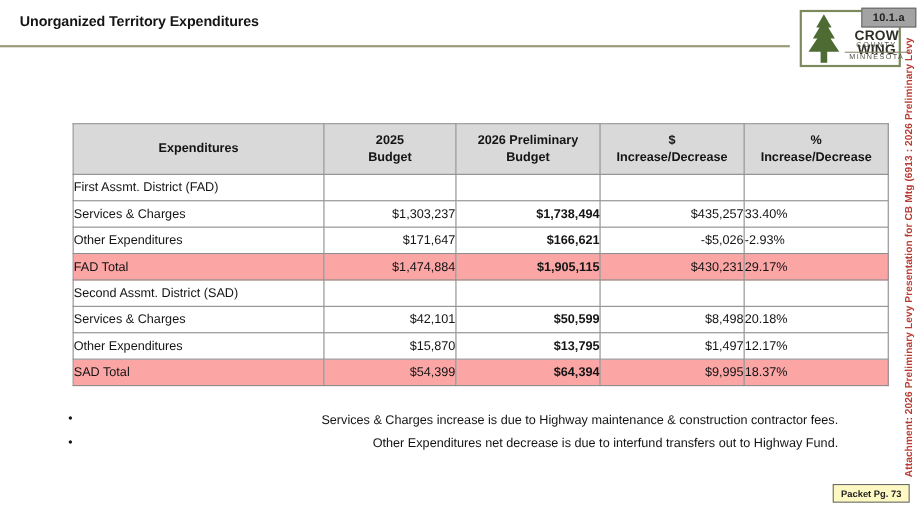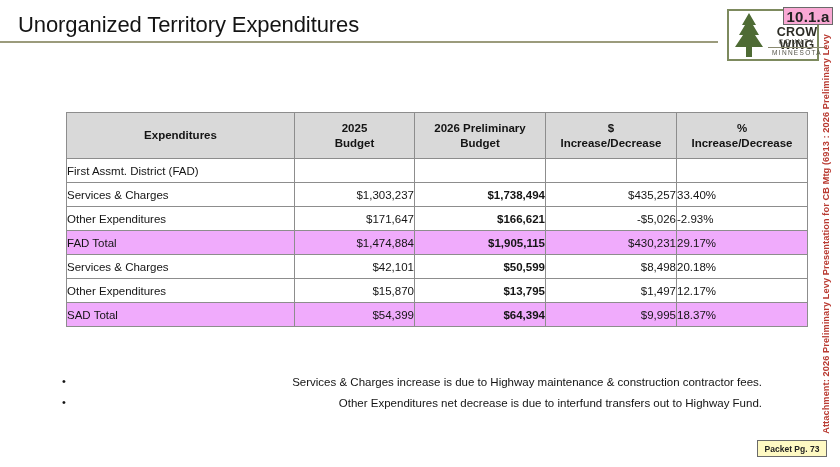--- a/index.html
+++ b/index.html
@@ -14,22 +14,22 @@
     overflow: hidden;
     font-family: "Liberation Sans", sans-serif;
     color: #1a1a1a;
   }
 
   
   #slide-title {
     position: absolute;
     left: 18px;
     top: 12px;
-    font-size: 22px;
-    font-weight: normal;
+    font-size: 13px;
+    font-weight: bold;
     letter-spacing: -0.1px;
     color: #141414;
     white-space: nowrap;
   }
   #title-rule {
     position: absolute;
     left: 0px;
     top: 41px;
     width: 718px;
     height: 2px;
@@ -93,23 +93,23 @@
     color: #55554a;
   }
 
   
   #agenda-badge {
     position: absolute;
     left: 783px;
     top: 7px;
     width: 48px;
     height: 16px;
-    background: #f9a8d4;
+    background: #a3a3a3;
     border: 1px solid #6a6a6a;
-    font-size: 15px;
+    font-size: 10px;
     font-weight: bold;
     color: #222;
     display: flex;
     align-items: center;
     justify-content: center;
     letter-spacing: 0.2px;
   }
 
   
   #expenditures-table {
@@ -156,21 +156,21 @@
     color: #141414;
   }
   td.num-cell.pct {
     text-align: left;
     padding-right: 0;
   }
   td.bold {
     font-weight: bold;
   }
   tr.total-row td {
-    background: #f0abfc;
+    background: #fca5a5;
   }
 
   
   #bullet-list {
     position: absolute;
     left: 62px;
     top: 375px;
     width: 700px;
     font-size: 11.5px;
     line-height: 1.0;
@@ -306,20 +306,27 @@
         <td class="num-cell pct">-2.93%</td>
       </tr>
       <tr class="total-row">
         <td class="label-cell indent">FAD Total</td>
         <td class="num-cell">$1,474,884</td>
         <td class="num-cell bold">$1,905,115</td>
         <td class="num-cell">$430,231</td>
         <td class="num-cell pct">29.17%</td>
       </tr>
       <tr>
+        <td class="label-cell">Second Assmt. District (SAD)</td>
+        <td class="num-cell"></td>
+        <td class="num-cell bold"></td>
+        <td class="num-cell"></td>
+        <td class="num-cell pct"></td>
+      </tr>
+      <tr>
         <td class="label-cell indent">Services &amp; Charges</td>
         <td class="num-cell">$42,101</td>
         <td class="num-cell bold">$50,599</td>
         <td class="num-cell">$8,498</td>
         <td class="num-cell pct">20.18%</td>
       </tr>
       <tr>
         <td class="label-cell indent">Other Expenditures</td>
         <td class="num-cell">$15,870</td>
         <td class="num-cell bold">$13,795</td>

